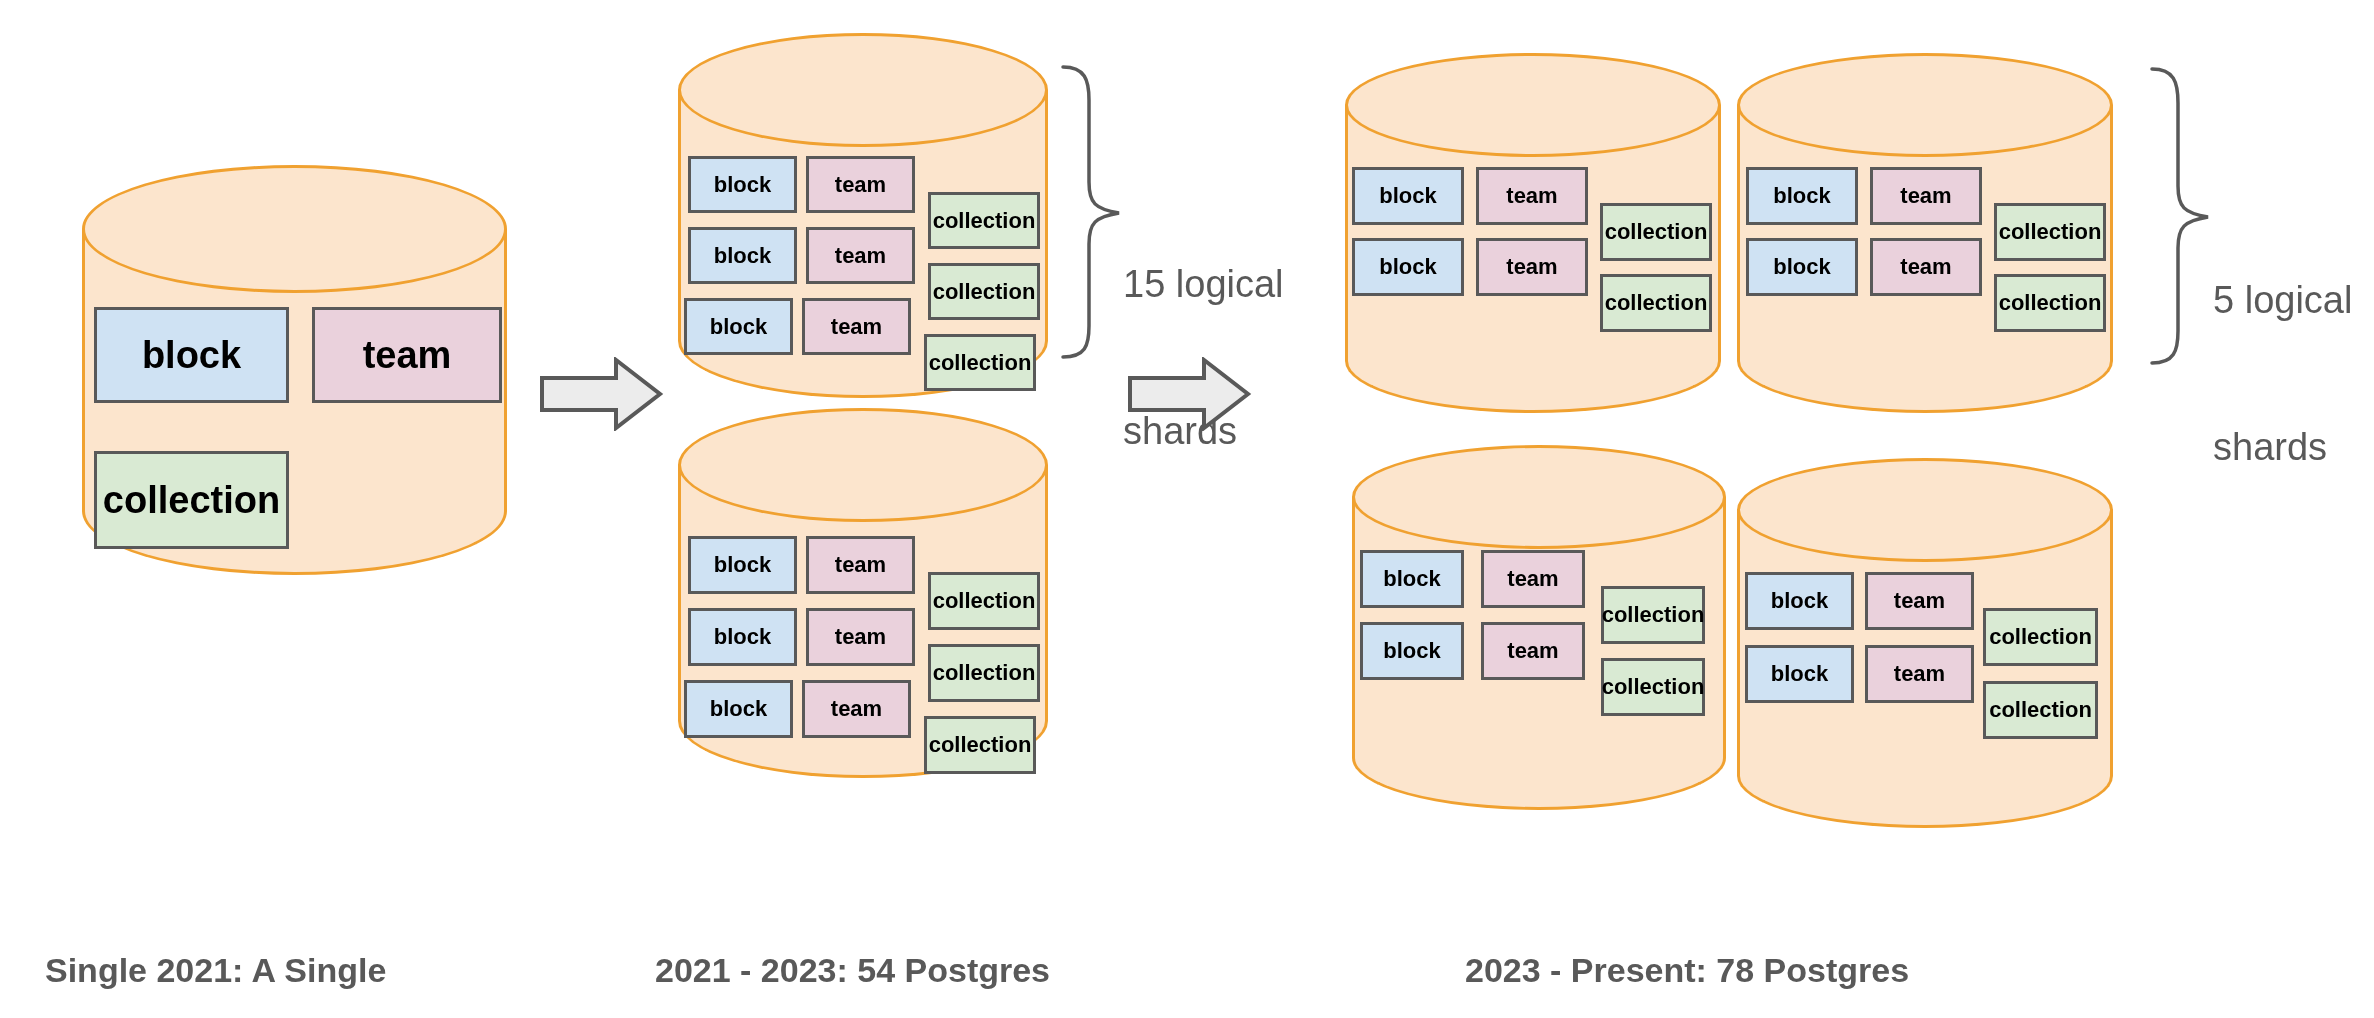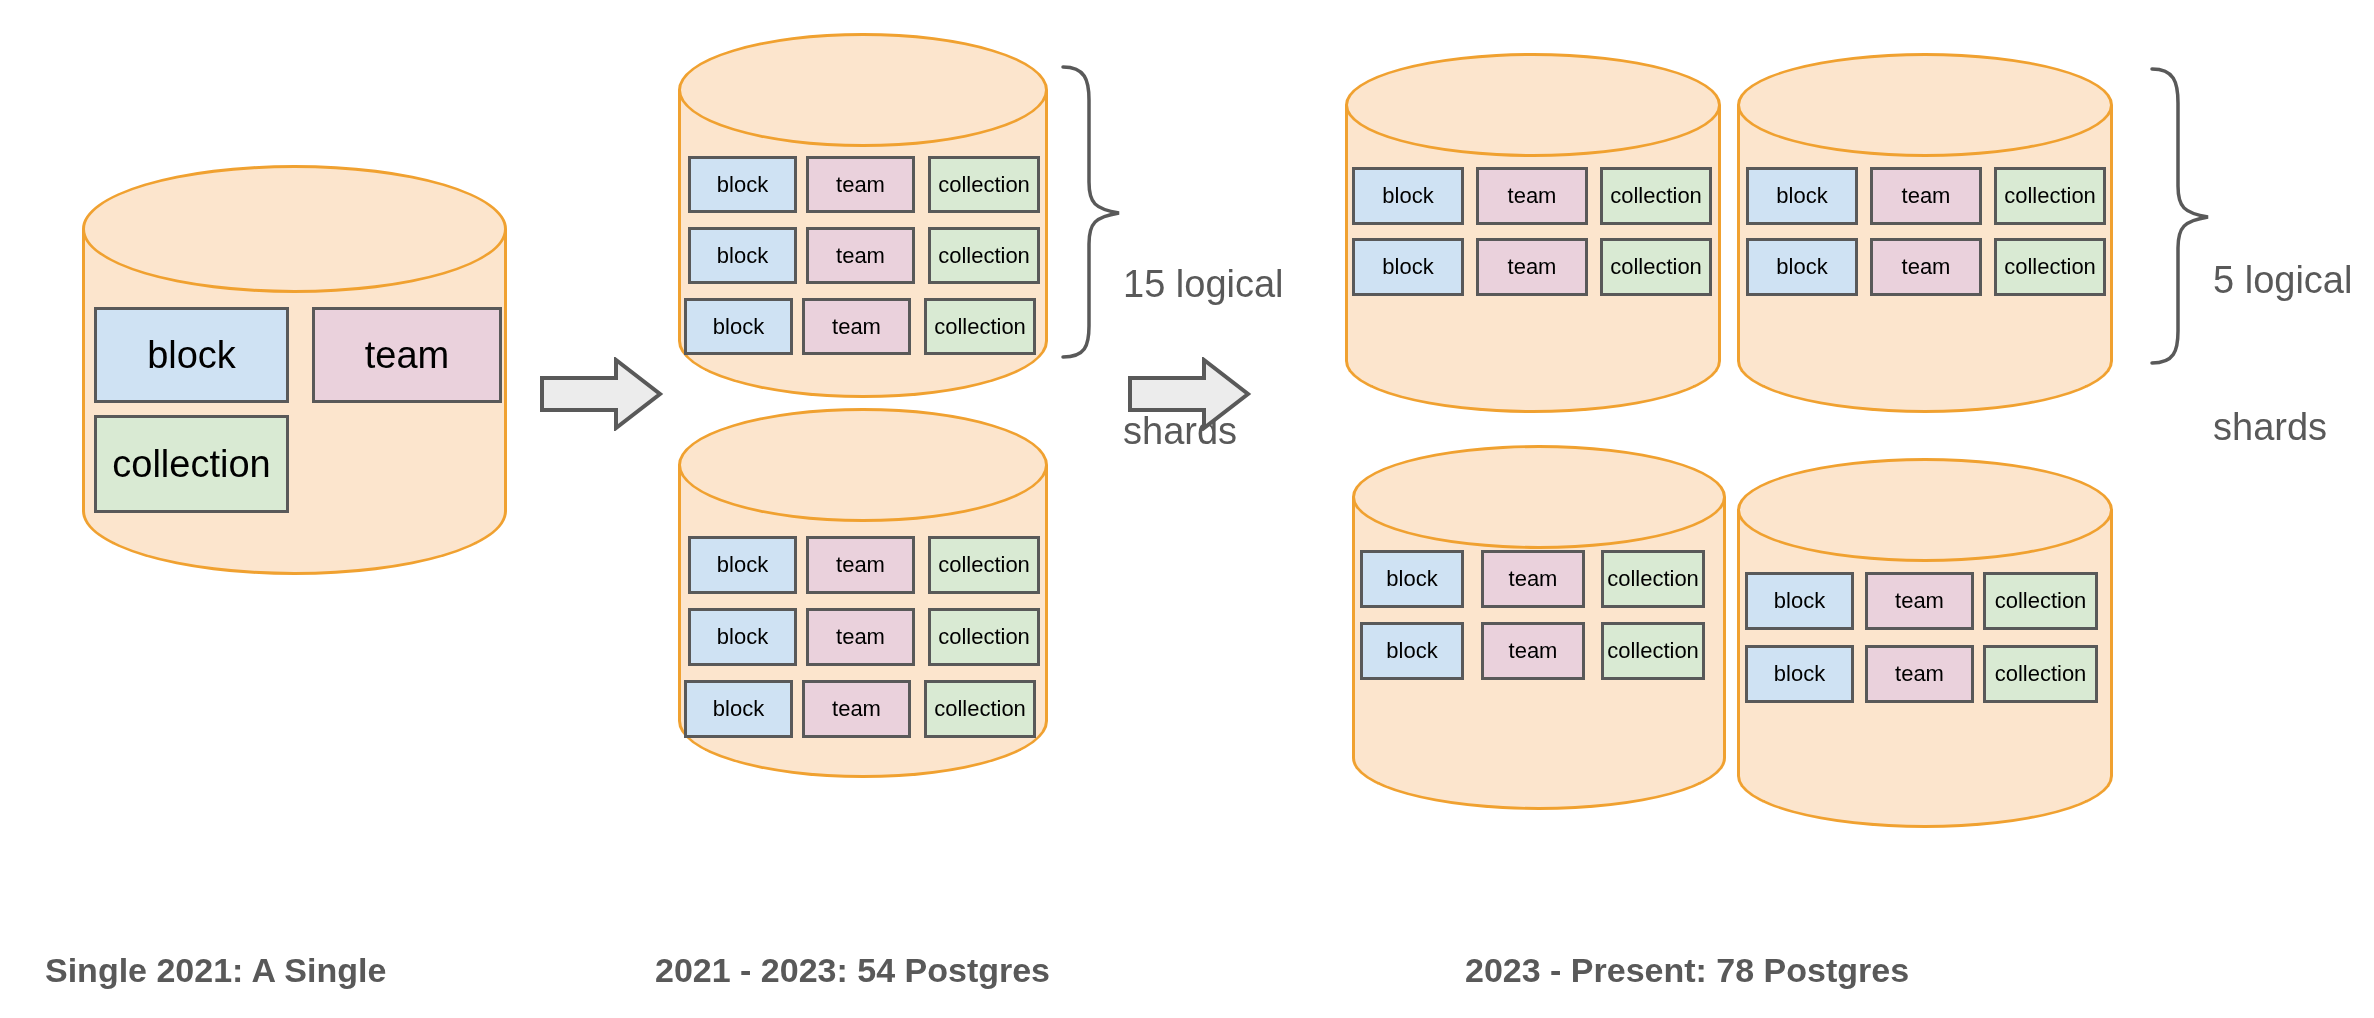--- a/index.html
+++ b/index.html
@@ -1,34 +1,34 @@
 <!DOCTYPE html>
 <html><head>
 <meta charset="utf-8">
 <style>
   html,body{margin:0;padding:0;background:#ffffff;}
   #stage{position:relative;width:2374px;height:1018px;background:#ffffff;overflow:hidden;
          font-family:"Liberation Sans","DejaVu Sans",sans-serif;}
 
   
-  .cyl{position:absolute;}
+  .cyl{position:absolute;font-weight:bold;}
   .cyl .cyl-body{position:absolute;left:0;right:0;top:var(--ry);bottom:0;box-sizing:border-box;
        background:#FCE5CD;border:3px solid #F0A130;border-top:none;
        border-radius:0 0 50% 50% / 0 0 var(--ry) var(--ry);}
   .cyl .cyl-top{position:absolute;left:0;right:0;top:0;height:calc(2*var(--ry));box-sizing:border-box;
        background:#FCE5CD;border:3px solid #F0A130;border-radius:50%;}
 
   
   .tb{position:absolute;box-sizing:border-box;border:3px solid #595959;
       display:flex;align-items:center;justify-content:center;
       color:#000000;font-size:22px;white-space:nowrap;}
   .tb.big{font-size:38px;}
   .tb.b{background:#CFE2F3;}
   .tb.t{background:#EAD1DC;}
-  .tb.c{background:#D9EAD3;}
+  .tb.c{background:#D9EAD3;margin-top:36px;}
 
   
   .caption{position:absolute;color:#595959;font-weight:bold;font-size:34px;line-height:46px;white-space:pre;}
   .shard-note{position:absolute;color:#595959;font-size:38px;line-height:49px;white-space:pre;}
   .shape{position:absolute;}
 </style>
 </head>
 <body>
 
 <div id="stage">
@@ -103,21 +103,21 @@
     <div class="tb t" style="left:133px;top:114px;width:112px;height:58px">team</div>
     <div class="tb c" style="left:257px;top:114px;width:112px;height:58px">collection</div>
     <div class="tb b" style="left:9px;top:185px;width:112px;height:58px">block</div>
     <div class="tb t" style="left:133px;top:185px;width:112px;height:58px">team</div>
     <div class="tb c" style="left:257px;top:185px;width:112px;height:58px">collection</div>
   </div>
 
   <svg class="shape" style="left:2142px;top:66px" width="72" height="300" viewBox="0 0 72 300">
     <path d="M 10,3 C 32,3 36,16 36,37 L 36,120 C 36,141 42,147 66,151 C 42,155 36,161 36,182 L 36,265 C 36,285 32,297 10,297" fill="none" stroke="#595959" stroke-width="3.5" stroke-linecap="round"></path>
   </svg>
-  <div class="shard-note" style="left:2213px;top:158px">
+  <div class="shard-note" style="left:2213px;top:178px">
     <div>5 logical</div>
     <div>shards</div>
   </div>
 
   <div class="cyl" style="left:1352px;top:445px;width:374px;height:365px;--ry:52px">
     <div class="cyl-body"></div>
     <div class="cyl-top"></div>
     <div class="tb b" style="left:8px;top:105px;width:104px;height:58px">block</div>
     <div class="tb t" style="left:129px;top:105px;width:104px;height:58px">team</div>
     <div class="tb c" style="left:249px;top:105px;width:104px;height:58px">collection</div>

